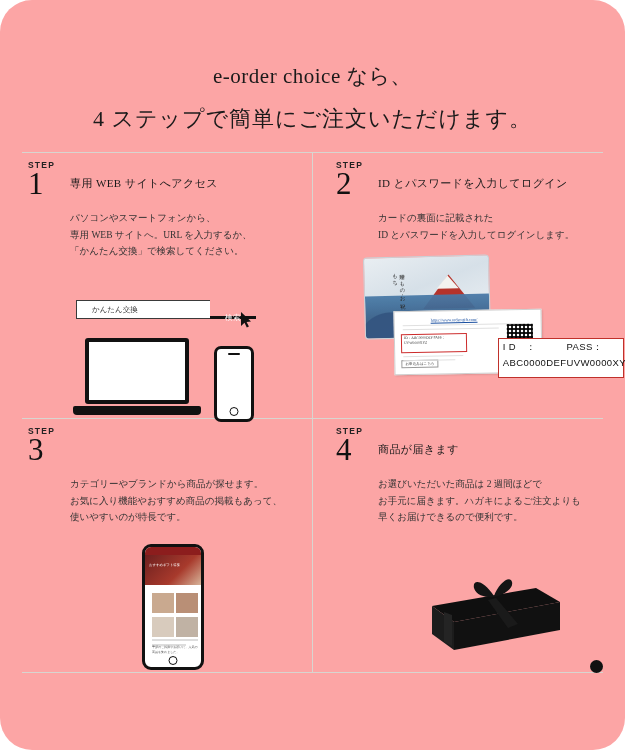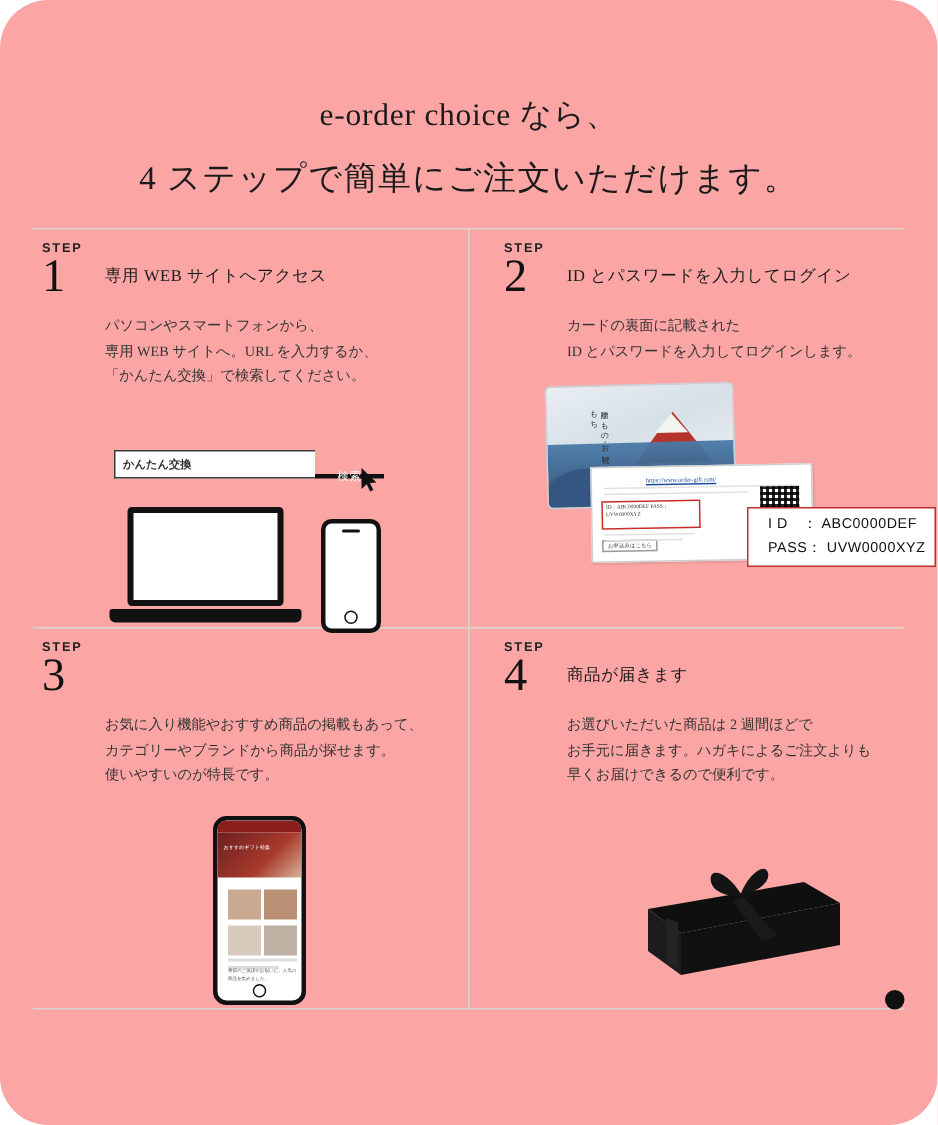--- a/index.html
+++ b/index.html
@@ -148,24 +148,23 @@
     display: flex;
   }
   .searchbar .field {
     flex: 1;
     border: 1px solid #3a3a3a;
     border-right: none;
     font-size: 7.5px;
     color: #333;
     display: flex;
     align-items: center;
-    padding-left: 5px;
+    padding-left: 15px;
     background: #fff;
     box-sizing: border-box;
-    font-weight: bold;
   }
   .searchbar .btn {
     width: 46px;
     background: #111;
     color: #fff;
     font-size: 7.5px;
     display: flex;
     align-items: center;
     justify-content: center;
     letter-spacing: 0.5px;
@@ -355,21 +354,20 @@
 
   .idbox {
     position: absolute;
     left: 162px;
     top: 178px;
     width: 126px;
     height: 40px;
     border: 1.2px solid #c0312b;
     background: #fff;
     display: flex;
-    flex-direction: column;
     justify-content: center;
     padding-left: 13px;
     box-sizing: border-box;
   }
   .idbox div {
     font-family: "Liberation Sans", sans-serif;
     font-size: 9.5px;
     letter-spacing: 0.4px;
     line-height: 1.7;
     color: #111;
@@ -548,22 +546,22 @@
       <div>PASS： UVW0000XYZ</div>
     </div>
   </div>
 
   <div class="step s3">
     <div class="step-head">
       <div class="step-word">STEP</div>
       <div class="step-num">3</div>
     </div>
     <div class="step-body">
+      <div>カテゴリーやブランドから商品が探せます。</div>
       <div>お気に入り機能やおすすめ商品の掲載もあって、</div>
-      <div>カテゴリーやブランドから商品が探せます。</div>
       <div>使いやすいのが特長です。</div>
     </div>
 
     <div class="phone3">
       <div class="bar"></div>
       <div class="hero"></div>
       <div class="hero-t">おすすめギフト特集</div>
       <div class="tile t1"></div>
       <div class="tile t2"></div>
       <div class="tile t3"></div>

